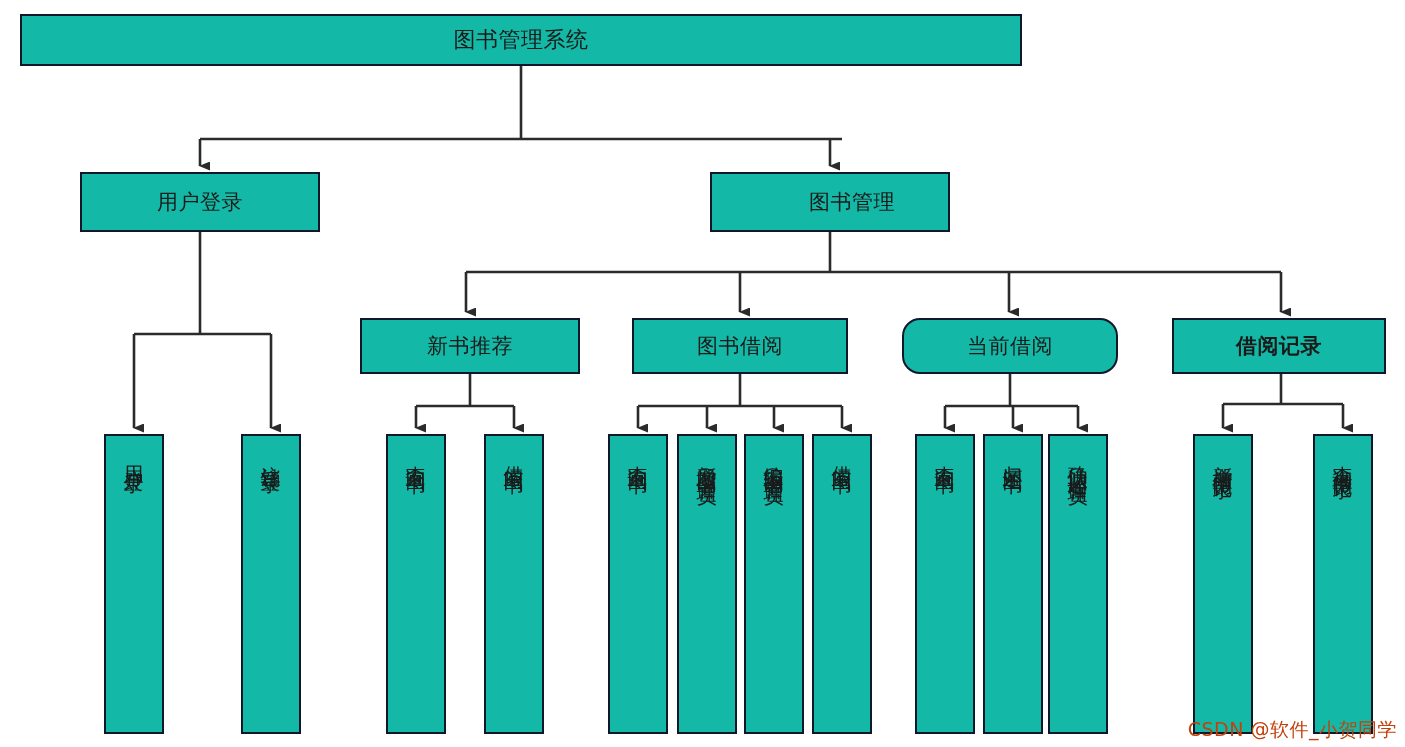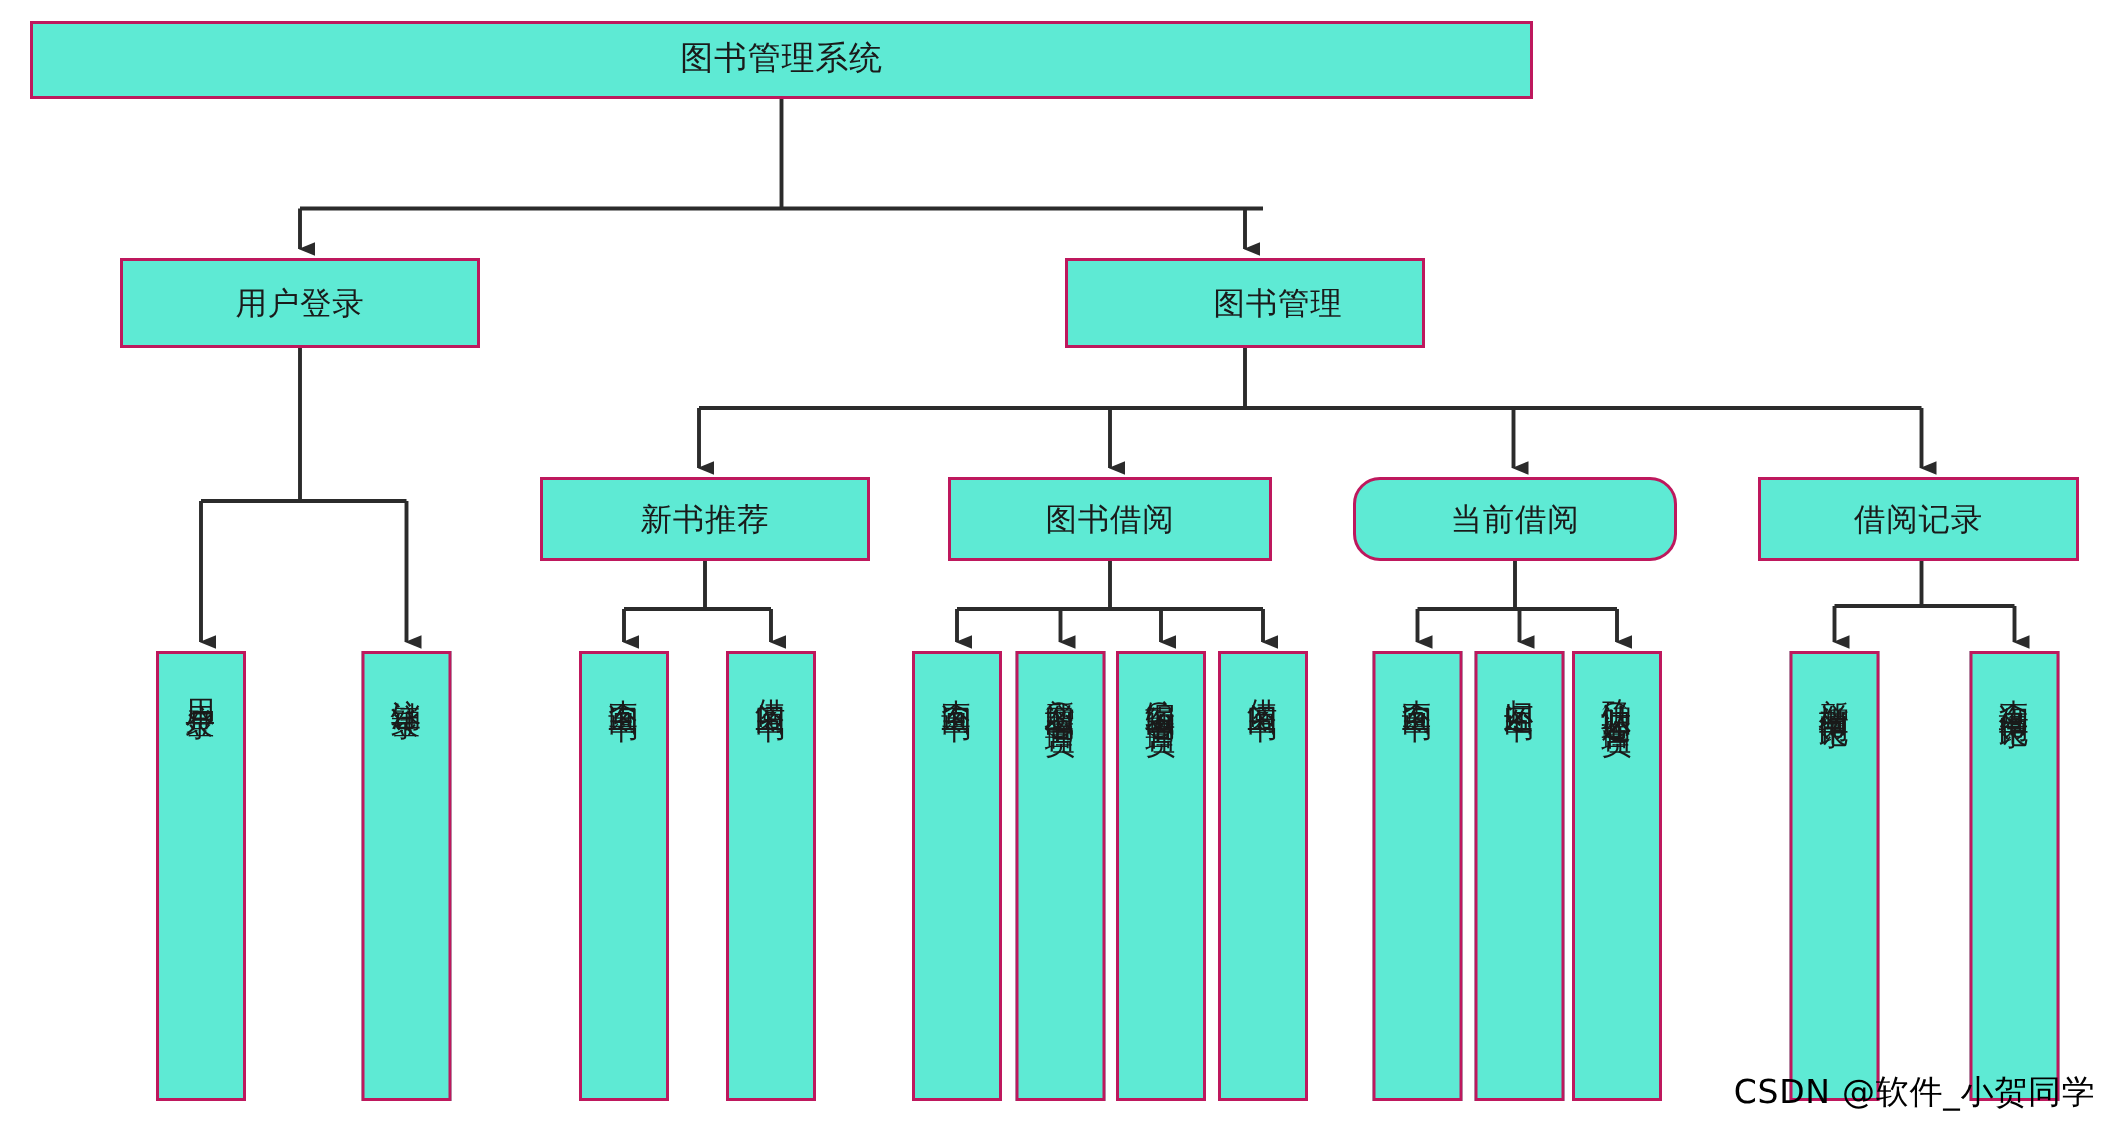--- a/index.html
+++ b/index.html
@@ -21,22 +21,22 @@
   #diagram-svg {
     position: absolute;
     left: 0;
     top: 0;
     width: 1405px;
     height: 747px;
   }
   .node-box {
     position: absolute;
     box-sizing: border-box;
-    background: #5eead4;
-    border: 2px solid #be185d;
+    background: #14b8a6;
+    border: 2px solid #0f172a;
     display: flex;
     align-items: center;
     justify-content: center;
     color: #1a1a1a;
   }
   .node-label {
     display: block;
     text-align: center;
     line-height: 1.18;
     letter-spacing: 0.5px;
@@ -57,22 +57,22 @@
     text-orientation: upright;
     font-size: 20px;
     line-height: 1.0;
     letter-spacing: 3px;
     white-space: nowrap;
   }
   #watermark {
     position: absolute;
     right: 8px;
     bottom: 4px;
-    font-size: 22px;
-    color: #000000;
+    font-size: 19px;
+    color: #c2410c;
     letter-spacing: 0.5px;
     white-space: nowrap;
     pointer-events: none;
   }
 </style>
 </head>
 <body>
 
 <div id="diagram-root">
 
@@ -151,21 +151,21 @@
 
   <div class="node-box horizontal" style="left:632px; top:318px; width:216px; height:56px;">
     <span class="node-label">图书借阅</span>
   </div>
   <div class="node-box horizontal" style="left:360px; top:318px; width:220px; height:56px;">
     <span class="node-label">新书推荐</span>
   </div>
   <div class="node-box horizontal" style="left:902px; top:318px; width:216px; height:56px;border-radius:18px;">
     <span class="node-label">当前借阅</span>
   </div>
-  <div class="node-box horizontal" style="left:1172px; top:318px; width:214px; height:56px;">
+  <div class="node-box horizontal" style="left:1172px; top:318px; width:214px; height:56px;font-weight:bold;">
     <span class="node-label">借阅记录</span>
   </div>
 
   <div class="node-box vertical" style="left:104px; top:434px; width:60px; height:300px;">
     <span class="node-label">用户登录</span>
   </div>
   <div class="node-box vertical" style="left:241px; top:434px; width:60px; height:300px;">
     <span class="node-label">注销登录</span>
   </div>
   <div class="node-box vertical" style="left:386px; top:434px; width:60px; height:300px;">

